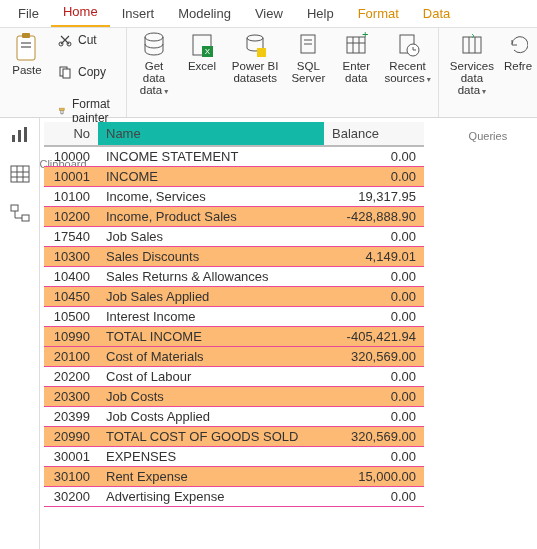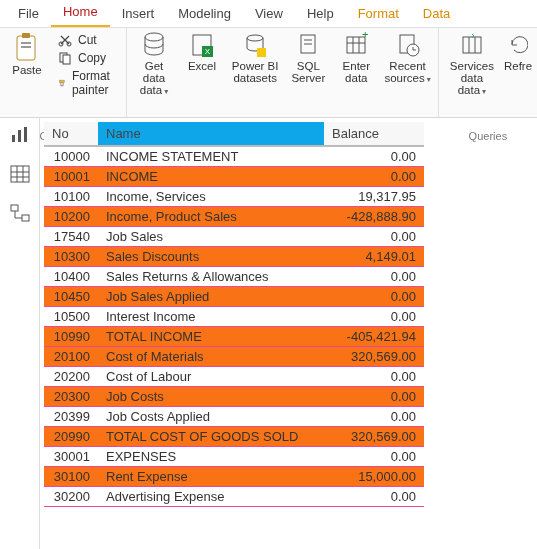--- a/index.html
+++ b/index.html
@@ -67,21 +67,21 @@
     font-size: 11.5px;
     color: #333;
     min-width: 38px;
     cursor: pointer;
   }
   .icon-big .sub { color: #333; line-height: 12px; text-align:center;}
   .icon-big .caret { font-size: 8px; color: #666; margin-left:2px;}
   .clip-small {
     display: flex;
     flex-direction: column;
-    gap: 2px;
+    gap: 16px;
     font-size: 12px;
     color: #333;
   }
   .clip-small .row { display: flex; align-items:center; gap:6px; cursor:pointer; padding:1px 2px;}
   
   .body-row { flex:1; display:flex; overflow:hidden; }
   .sidebar {
     width: 40px;
     border-right: 1px solid #ddd;
     padding-top: 8px;
@@ -112,30 +112,30 @@
   }
   th {
     text-align: left;
     font-weight: 400;
     padding: 4px 8px;
     border-bottom: 2px solid #bbb;
     background: #f7f7f7;
     color: #444;
   }
   th.sorting {
-    background: #0ea5e9;
+    background: #14b8a6;
   }
   td {
     padding: 2px 8px;
     border-bottom: 1px solid #ec4899;
   }
   td.no { text-align: right; color:#333; width:54px;}
   td.name { color:#333; }
   td.bal { text-align: right; width: 100px; }
-  tr.alt td { background: #f97316; }
+  tr.alt td { background: #fdba74; }
 </style>
 </head>
 <body>
 
 <div class="menubar">
     <div class="item">File</div>
     <div class="item active">Home</div>
     <div class="item">Insert</div>
     <div class="item">Modeling</div>
     <div class="item">View</div>
@@ -289,21 +289,21 @@
           <path d="M5 7 V14 H12" fill="none" stroke="#555"></path>
         </svg>
     </div>
   </div>
 
   <div class="grid-wrap">
     <div class="scrollable">
       <table>
         <thead>
           <tr>
-            <th style="width:54px;">No</th>
+            <th style="width:54px;text-align:right;">No</th>
             <th class="sorting">Name</th>
             <th style="width:100px;">Balance</th>
           </tr>
         </thead>
         <tbody id="table-body">
             <tr>
               <td class="no">10000</td>
               <td class="name">INCOME STATEMENT</td>
               <td class="bal">0.00</td>
             </tr>

